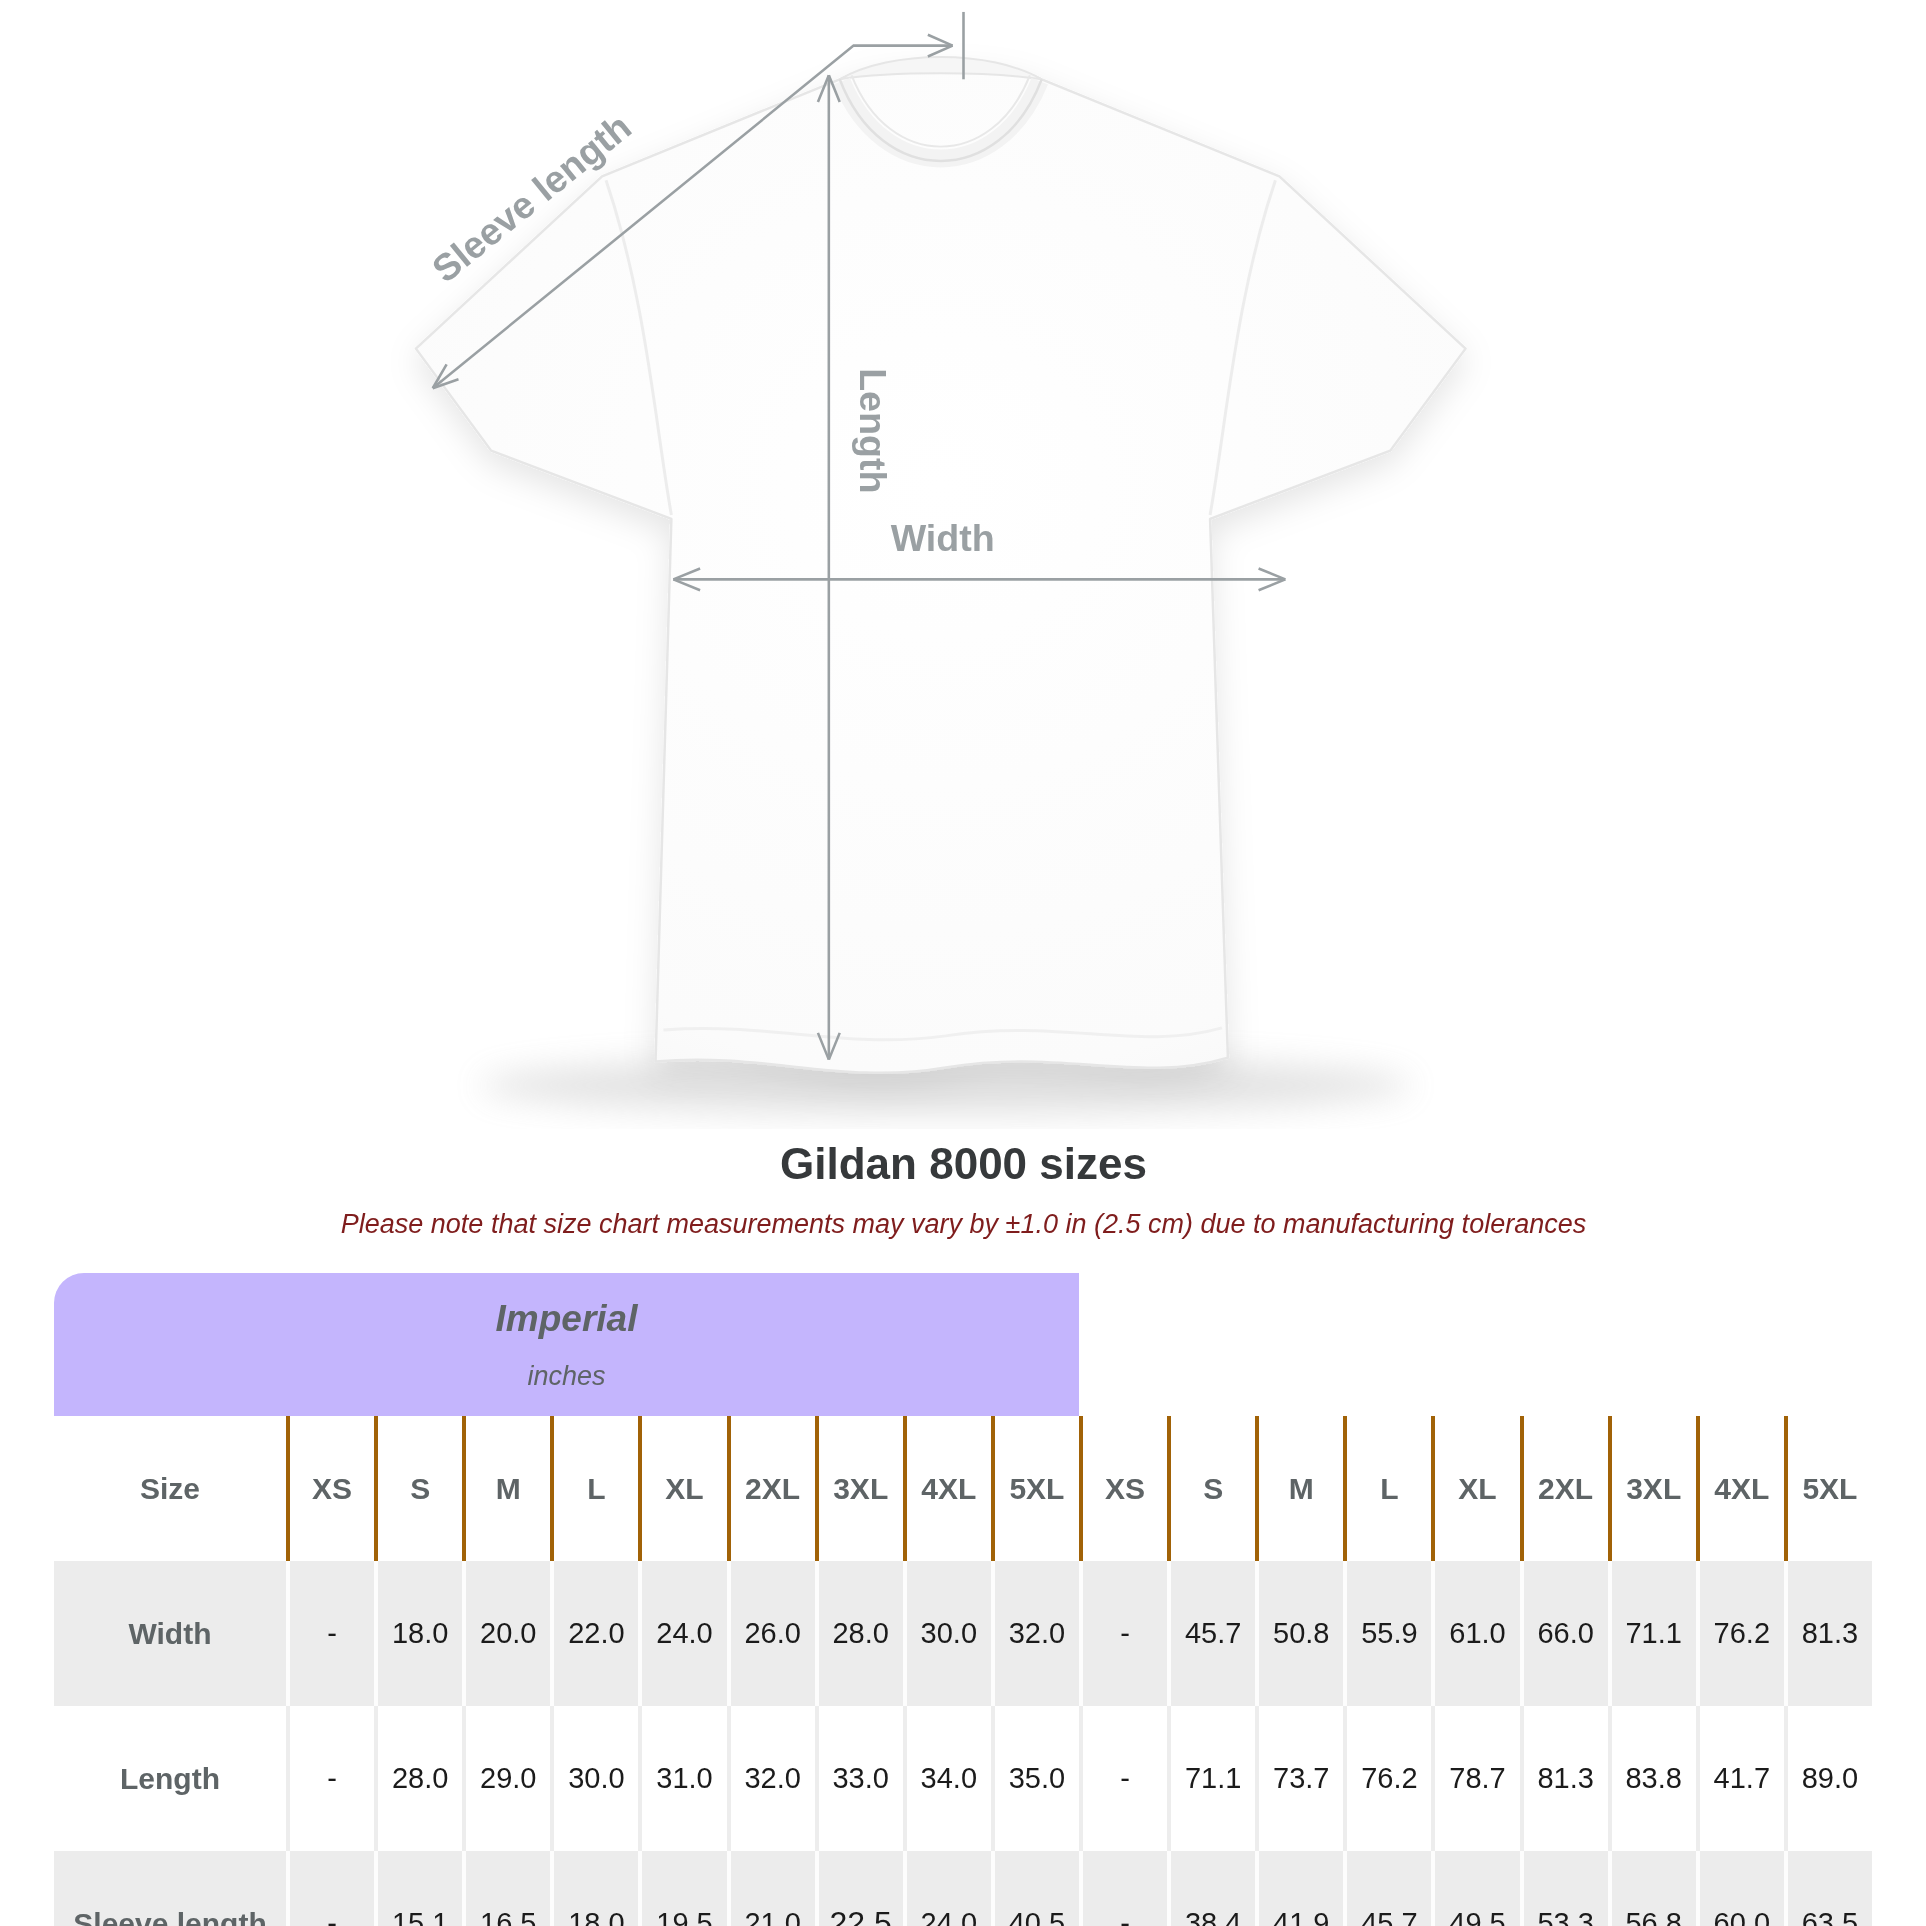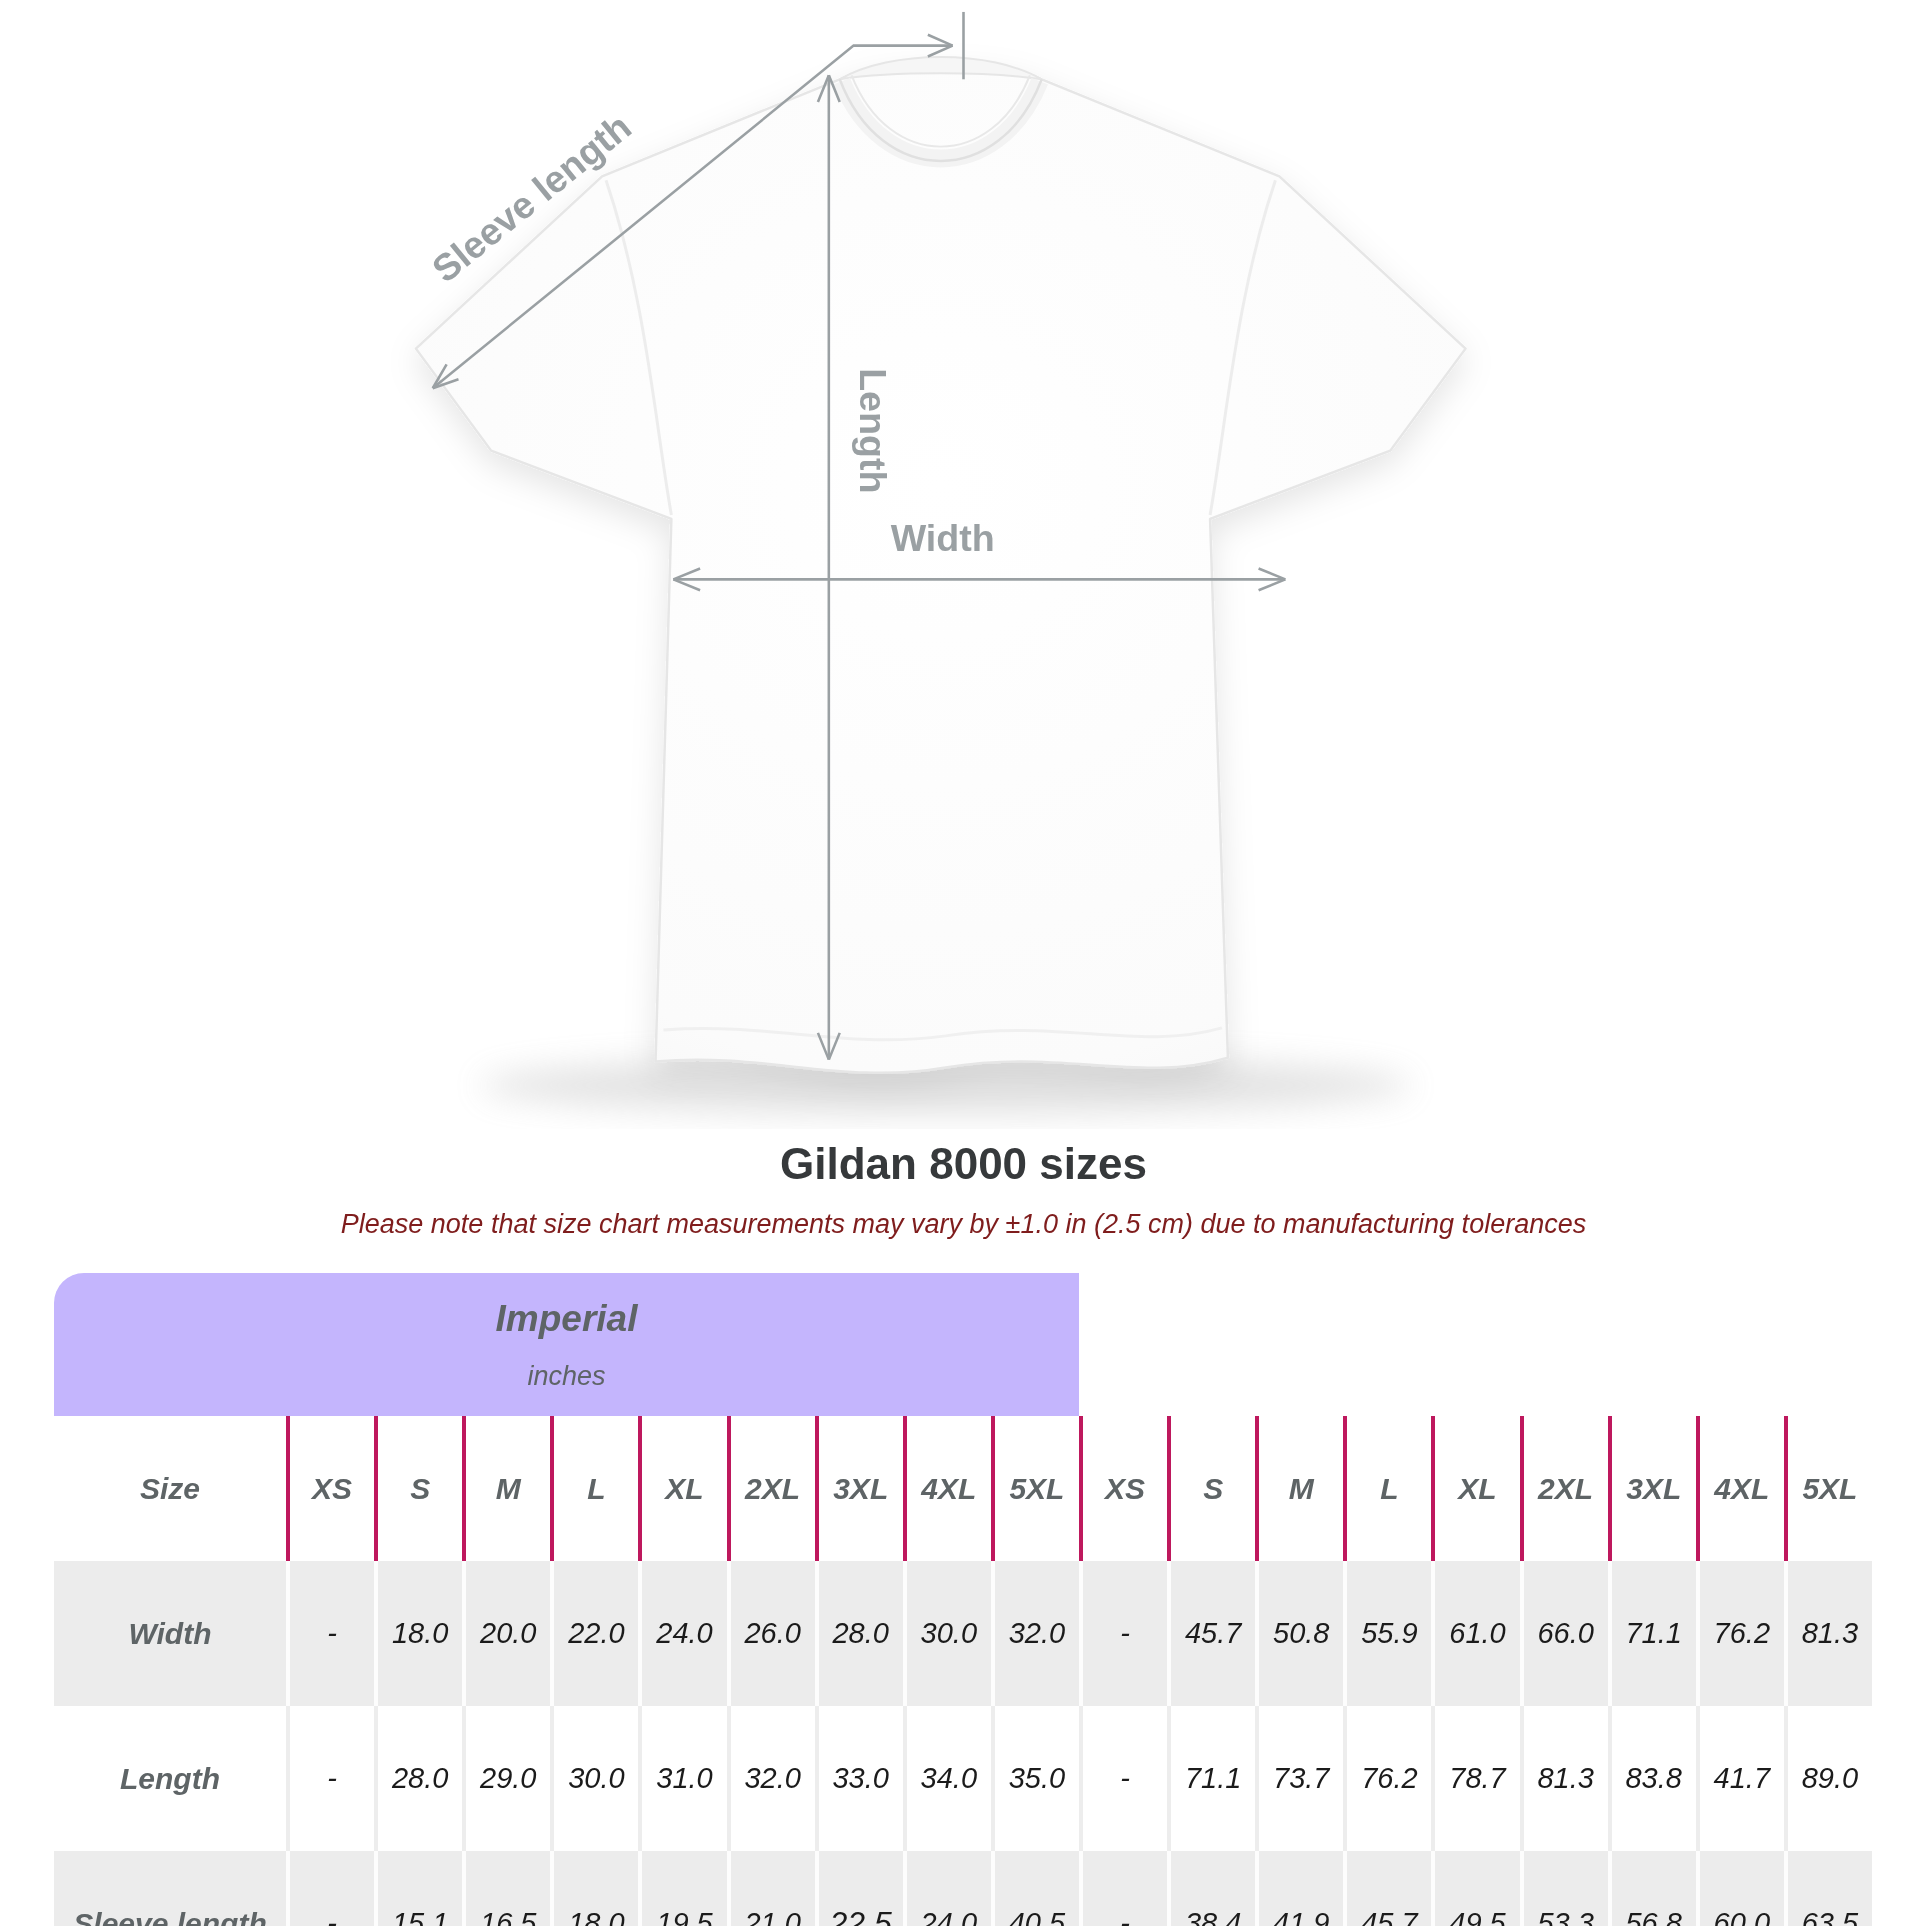--- a/index.html
+++ b/index.html
@@ -33,30 +33,30 @@
   .row{
     display:grid;
     grid-template-columns:232px repeat(18,1fr);
   }
   .cell{
     display:flex;flex-direction:column;
     align-items:center;justify-content:center;
     text-align:center;
   }
   .group-row{height:143px;}
-  .data-row,.header-row{height:145px;font-style:italic;}
+  .data-row,.header-row{height:145px;}
 
   .group-row .cell{background:#c4b5fd;}
   .gspan10{grid-column:span 10;}
   .gspan9{grid-column:span 9;border-left:4px solid #ffffff;}
   .gname{font-size:37px;font-weight:bold;font-style:italic;color:#5e6466;line-height:44px;}
   .gunit{font-size:27px;font-style:italic;color:#5e6466;line-height:34px;margin-top:18px;}
 
   .header-row .cell{background:#ffffff;}
-  .header-row .cell + .cell{border-left:4px solid #be185d;}
+  .header-row .cell + .cell{border-left:4px solid #a16207;}
 
   .row-gray .cell{background:#ececec;}
   .row-gray .cell + .cell{border-left:4px solid #fdfdfd;}
   .row-white .cell{background:#ffffff;}
   .row-white .cell + .cell{border-left:4px solid #ededed;}
 
   .lbl{font-size:30px;font-weight:bold;color:#5e6466;}
   .val{font-size:29px;color:#1b1b1b;}
   .val.small{font-size:32px;}
 </style>

